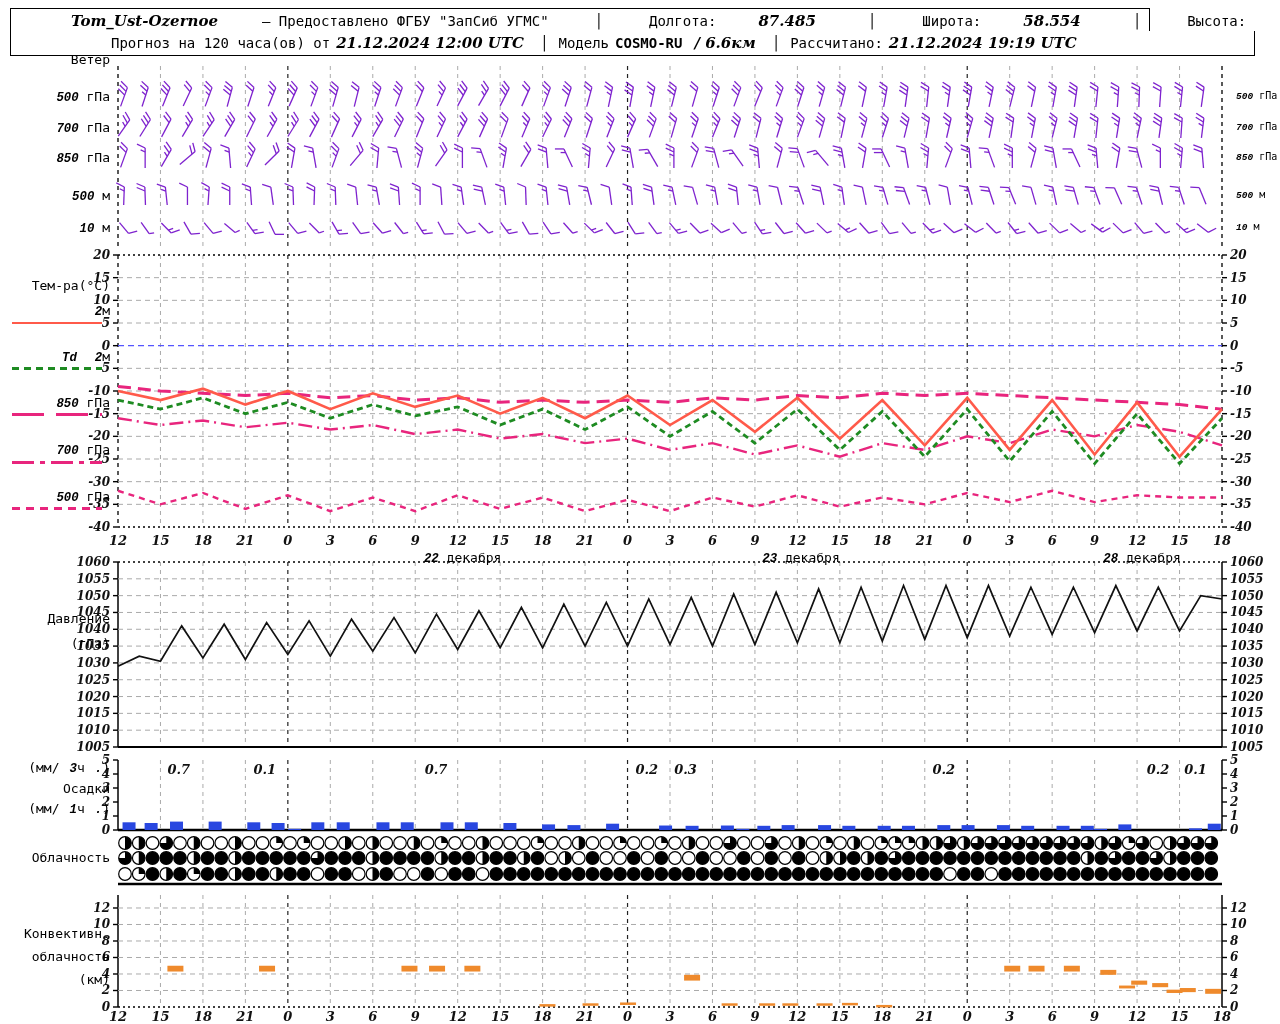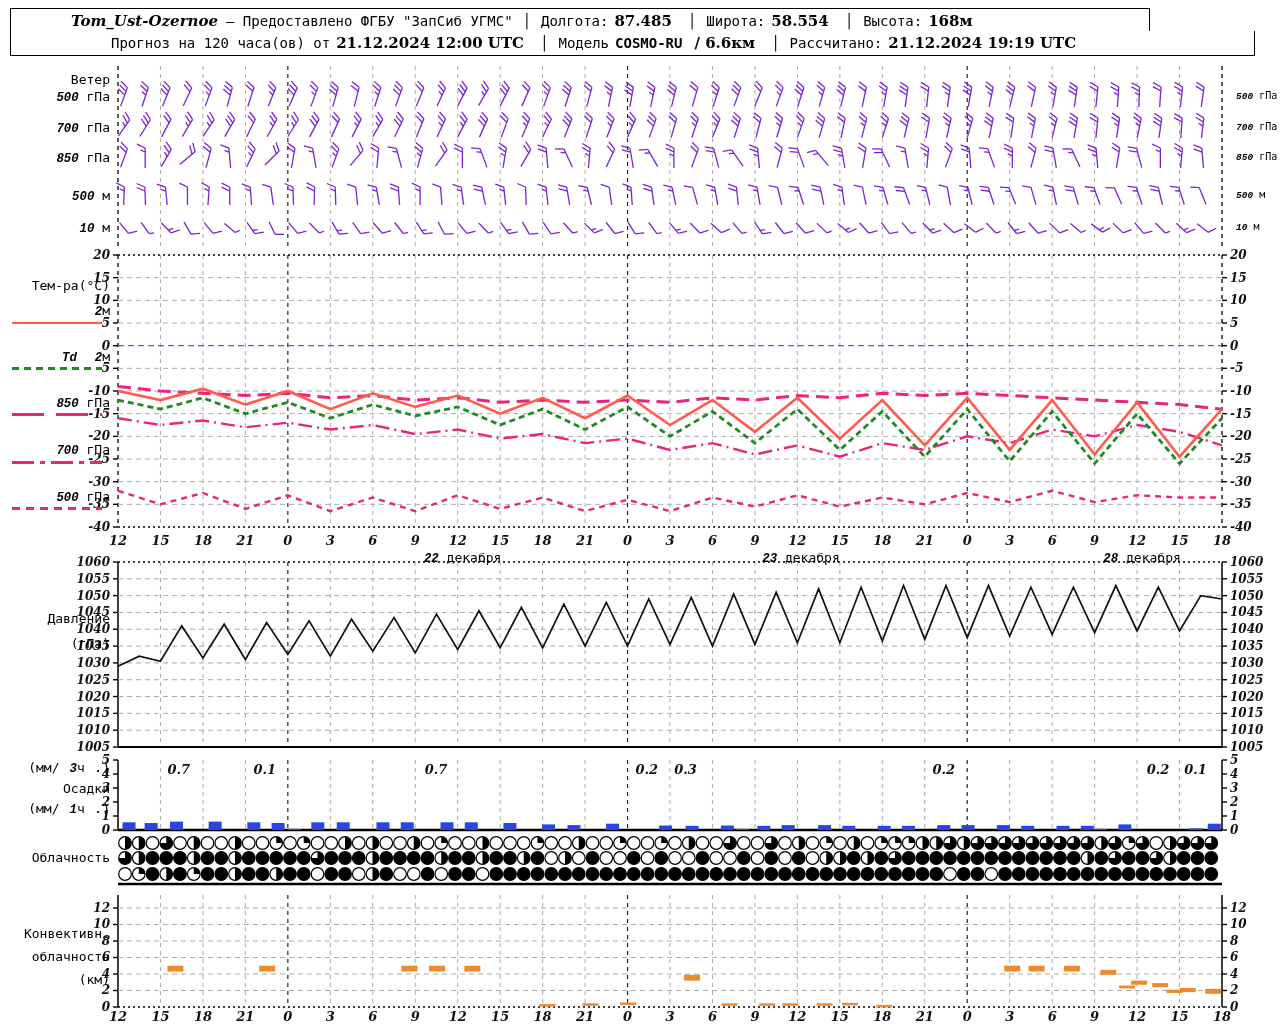--- a/index.html
+++ b/index.html
@@ -1,23 +1,23 @@
 <!DOCTYPE html>
 <html><head>
 <meta charset="utf-8">
 <style>
   html,body{margin:0;padding:0;background:#fff;}
   #page{position:relative;width:1280px;height:1024px;background:#fff;overflow:hidden;
         font-family:"DejaVu Sans Mono",monospace;color:#000;}
   .hdr-row{position:absolute;left:10px;border:1px solid #000;background:#fff;
            font-size:14px;white-space:nowrap;display:flex;align-items:center;padding:0 0 0 60px;}
-  #hdr1{top:8px;height:23px;width:1078px;}
+  #hdr1{top:8px;height:23px;width:1078px;gap:36px;}
   #hdr2{top:31px;height:24px;width:1143px;border-top:none;padding-left:100px;}
   .station{font-family:"DejaVu Serif",serif;font-style:italic;font-weight:bold;font-size:15px;margin-right:8px;}
-  .val{font-family:"DejaVu Serif",serif;font-weight:bold;font-size:15px;margin:0 6px;}
+  .val{font-family:"DejaVu Serif",serif;font-style:italic;font-weight:bold;font-size:15px;margin:0 6px;}
   .valb{font-weight:bold;margin:4px 6px;}
   .sep{margin:0 10px;font-weight:bold;}
   .lbl{position:absolute;left:0;width:110px;text-align:right;font-size:13px;white-space:nowrap;}
   .lblr{position:absolute;left:1226px;width:54px;text-align:left;font-size:10px;white-space:nowrap;}
   .lbl i,.lblr i,.datelbl i{font-family:Liberation Mono, monospace;font-weight:bold;font-size:0.95em;margin-left:10px;}
   .swatch{position:absolute;left:12px;width:90px;height:3px;}
   .sw-t2m{background:#ff5a4a;height:2px;}
   .sw-td{background:repeating-linear-gradient(90deg,#1e8b22 0 7px,transparent 7px 12px);}
   .sw-850{background:repeating-linear-gradient(90deg,#e8257d 0 32px,transparent 32px 44px);}
   .sw-700{background:repeating-linear-gradient(90deg,#e8257d 0 22px,transparent 22px 28px,#e8257d 28px 33px,transparent 33px 39px);}
@@ -2151,21 +2151,21 @@
         <line x1="1176.2979862216582" y1="223.316085755488" x2="1186.7020137783418" y2="232.683914244512"></line>
         <line x1="1186.7020137783418" y1="232.683914244512" x2="1194.9865574594137" y2="229.16733408810856"></line>
         <line x1="1183.7294344764323" y1="230.0073918190766" x2="1188.3319587436945" y2="228.05373617663022"></line>
       </g>
       <g stroke="#7e22ce" stroke-width="1.3" fill="none">
         <line x1="1197.133924724753" y1="223.69036967272038" x2="1208.1660752752468" y2="232.30963032727962"></line>
         <line x1="1208.1660752752468" y1="232.30963032727962" x2="1216.1851339929422" y2="228.2237158296237"></line>
       </g>
     </svg>
 
-  <div class="lbl" style="top:72px;">Ветер</div>
+  <div class="lbl" style="top:52px;">Ветер</div>
   <div class="lbl" style="top:278px;">Тем-ра(°C)</div>
   <div class="lbl" style="top:611px;">Давление</div>
   <div class="lbl" style="top:636px;">(гПа)</div>
   <div class="lbl" style="top:760px;">(мм/<i>3</i>ч<i>.</i>)</div>
   <div class="lbl" style="top:781px;">Осадки</div>
   <div class="lbl" style="top:801px;">(мм/<i>1</i>ч<i>.</i>)</div>
   <div class="lbl" style="top:850px;">Облачность</div>
   <div class="lbl" style="top:926px;">Конвективн.</div>
   <div class="lbl" style="top:949px;">облачность</div>
   <div class="lbl" style="top:972px;">(км)</div>

